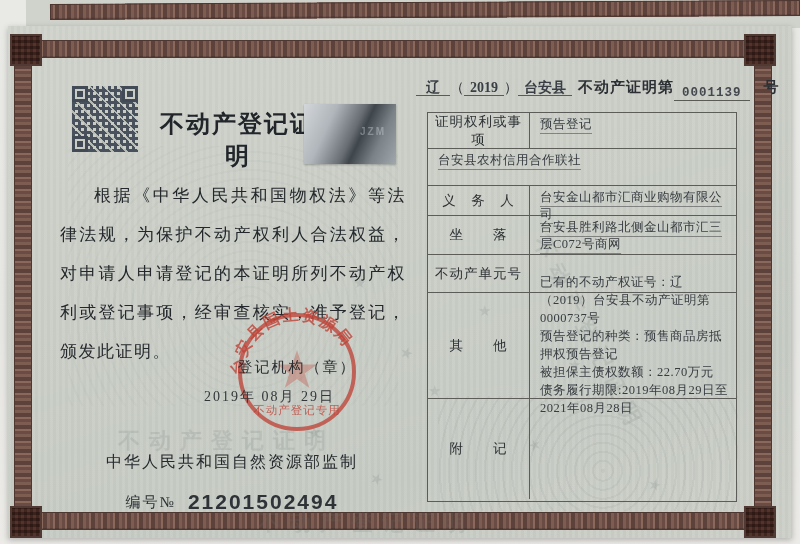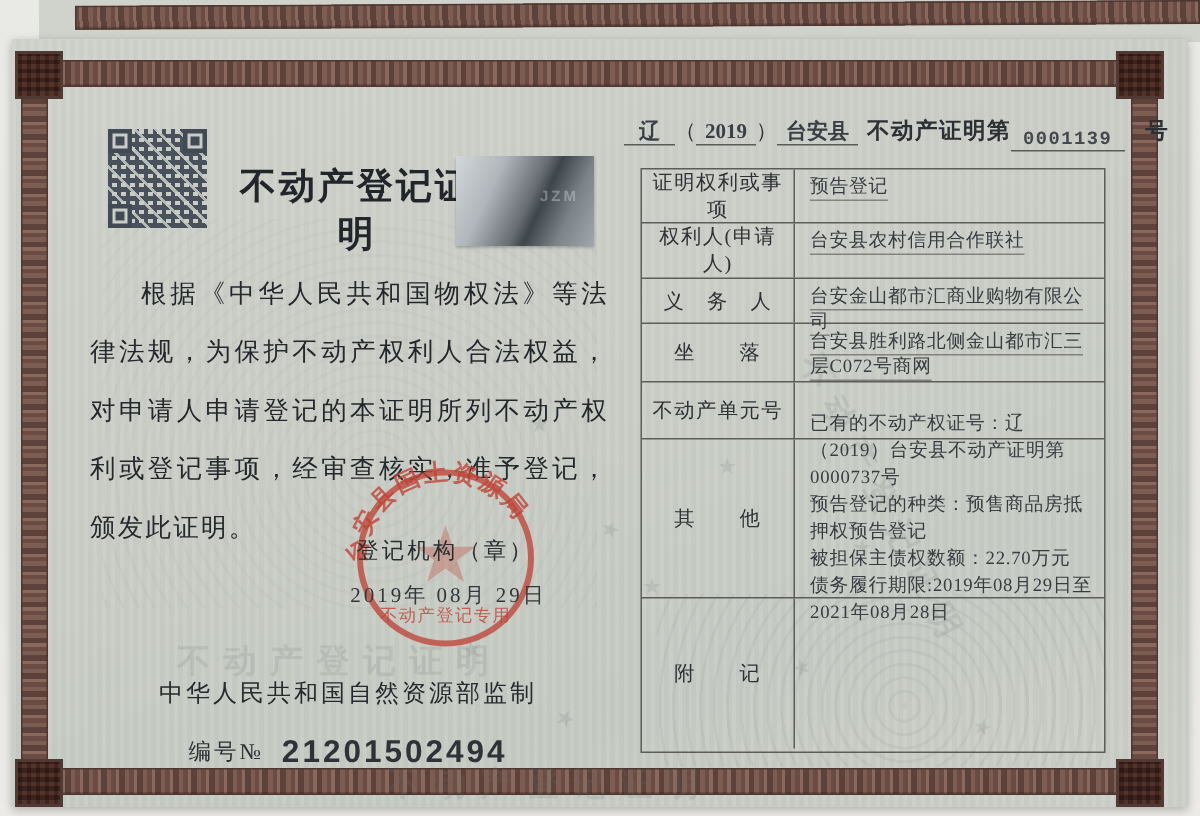--- a/index.html
+++ b/index.html
@@ -74,21 +74,21 @@
     font-family:"Liberation Sans",sans-serif;font-weight:bold;letter-spacing:2px;}
   .body-text{
     position:absolute;left:52px;top:150px;width:346px;
     font-size:17px;line-height:39px;color:#24272b;letter-spacing:1.5px;
     text-indent:34px;text-align:justify;font-weight:500;
   }
   
   .seal{position:absolute;left:209px;top:262px;width:160px;height:168px;}
   .seal-org{position:absolute;left:209px;top:332px;width:160px;text-align:center;
     font-size:15px;color:#2b2e31;letter-spacing:2px;}
-  .seal-date{position:absolute;left:196px;top:362px;width:190px;text-align:center;
+  .seal-date{position:absolute;left:196px;top:362px;width:190px;
     font-size:14px;color:#33373b;letter-spacing:2px;}
   
   .issuer{position:absolute;left:64px;top:426px;width:320px;text-align:center;
     font-size:16px;color:#26292d;letter-spacing:2px;font-weight:500;}
   .serial{position:absolute;left:64px;top:464px;width:320px;text-align:center;color:#2c3034;}
   .serial .lab{font-size:15px;letter-spacing:2px;vertical-align:2px;}
   .serial .num{font-family:"Liberation Sans","DejaVu Sans",sans-serif;
     font-size:21px;font-weight:bold;letter-spacing:2px;color:#2f3338;margin-left:8px;}
   
   .rheader{
@@ -201,21 +201,20 @@
   </div>
 
   <div class="table">
     <div class="row">
       <div class="cell-label">证明权利或事项</div>
       <div class="cell-value">
           <span class="uline">预告登记</span>
         </div>
     </div>
     <div class="row">
-      <div class="cell-label">权利人(申请人)</div>
       <div class="cell-value">
           <span class="uline">台安县农村信用合作联社</span>
         </div>
     </div>
     <div class="row">
       <div class="cell-label">义　务　人</div>
       <div class="cell-value">
           <span class="uline">台安金山都市汇商业购物有限公司</span>
         </div>
     </div>

